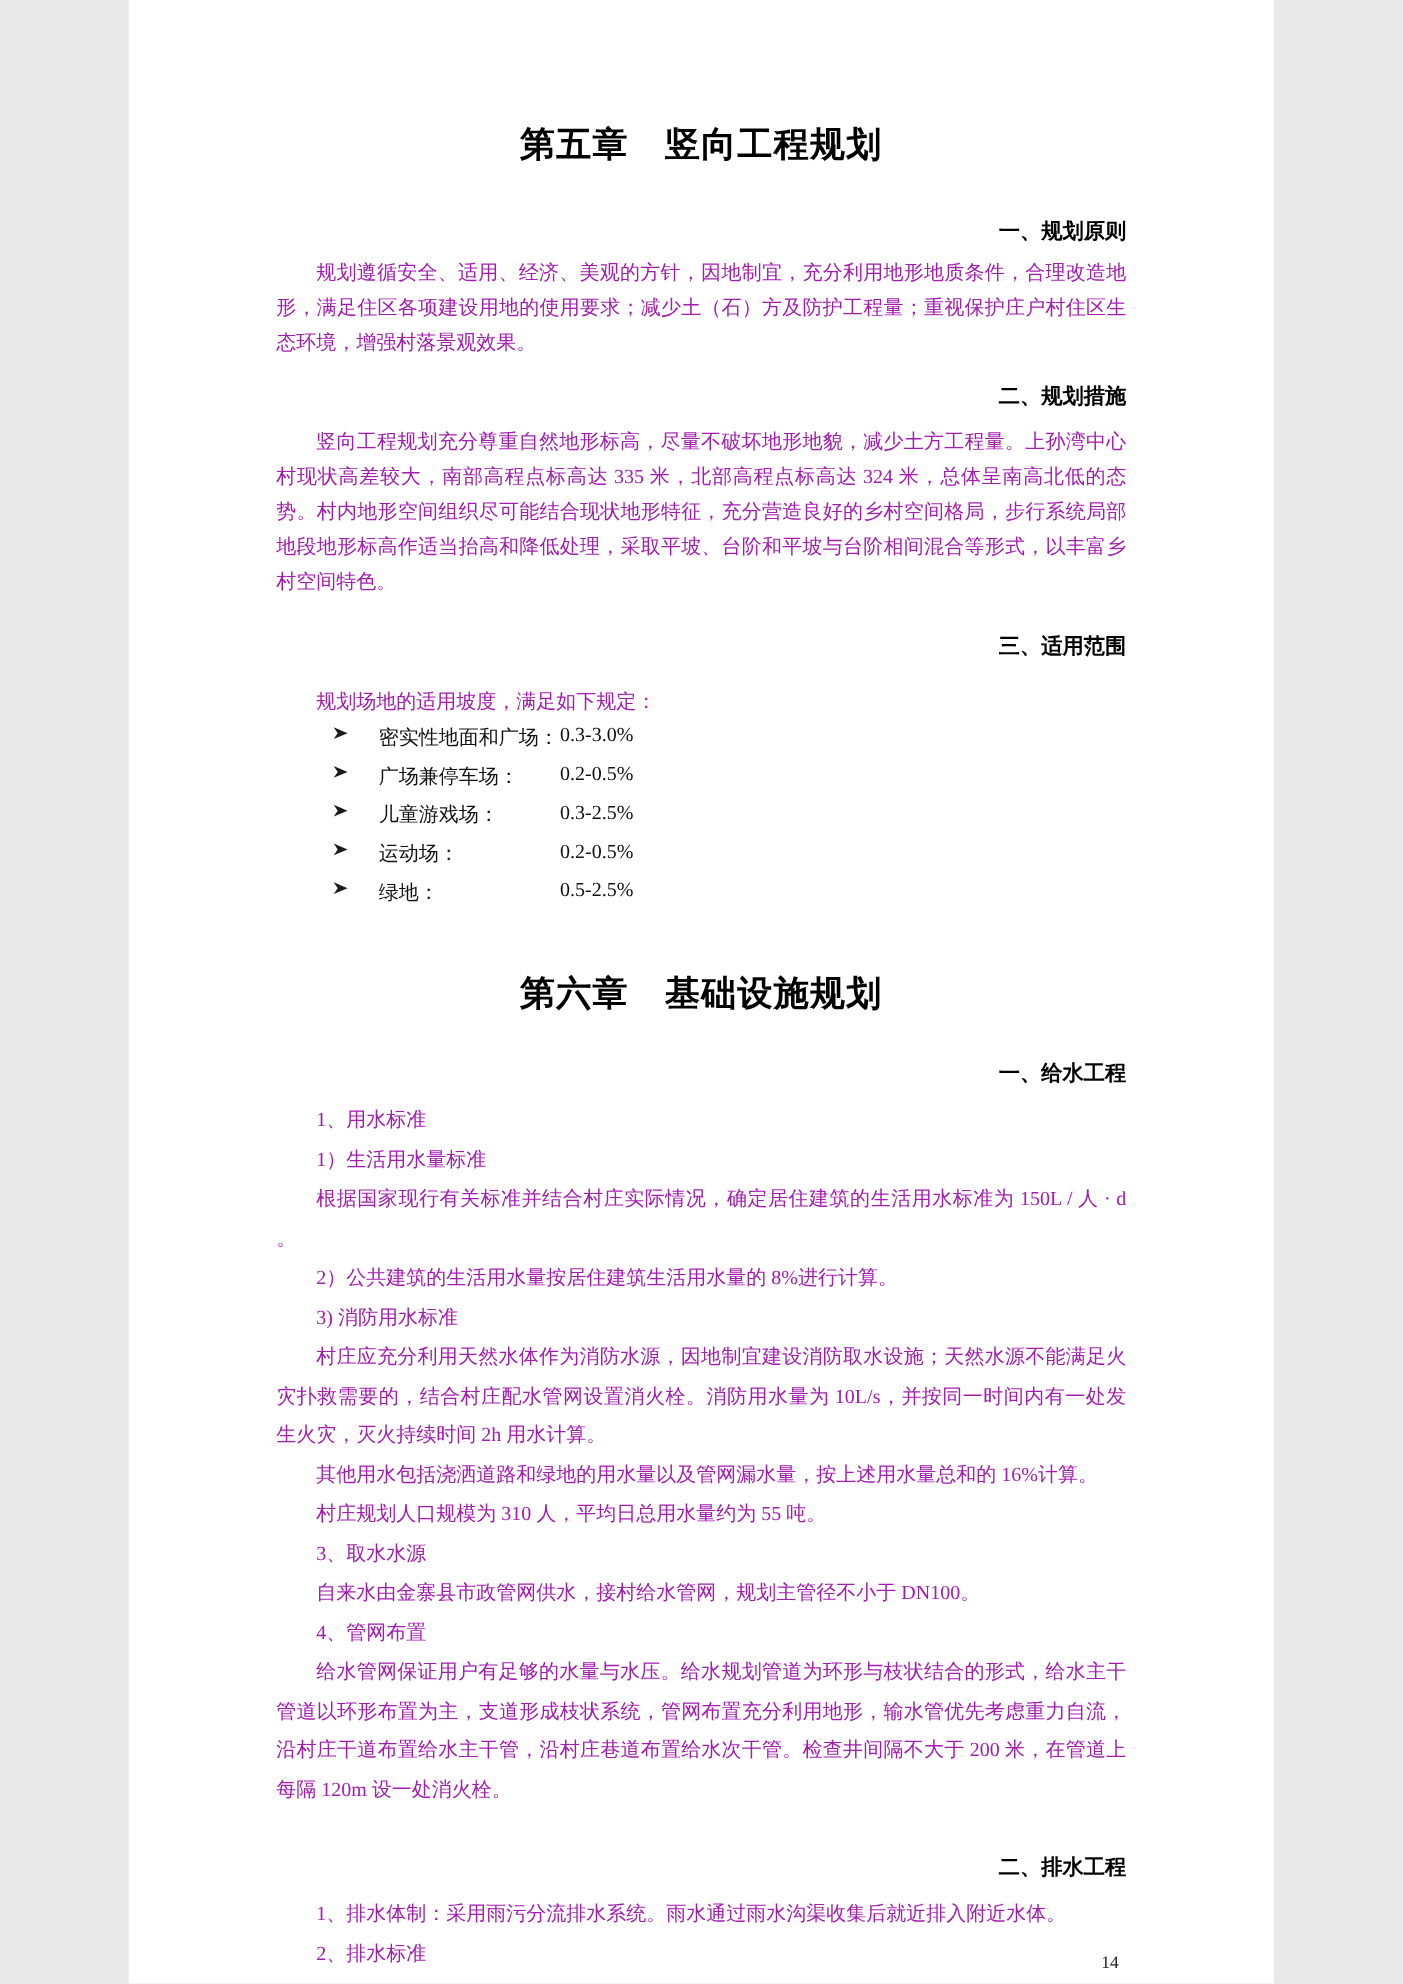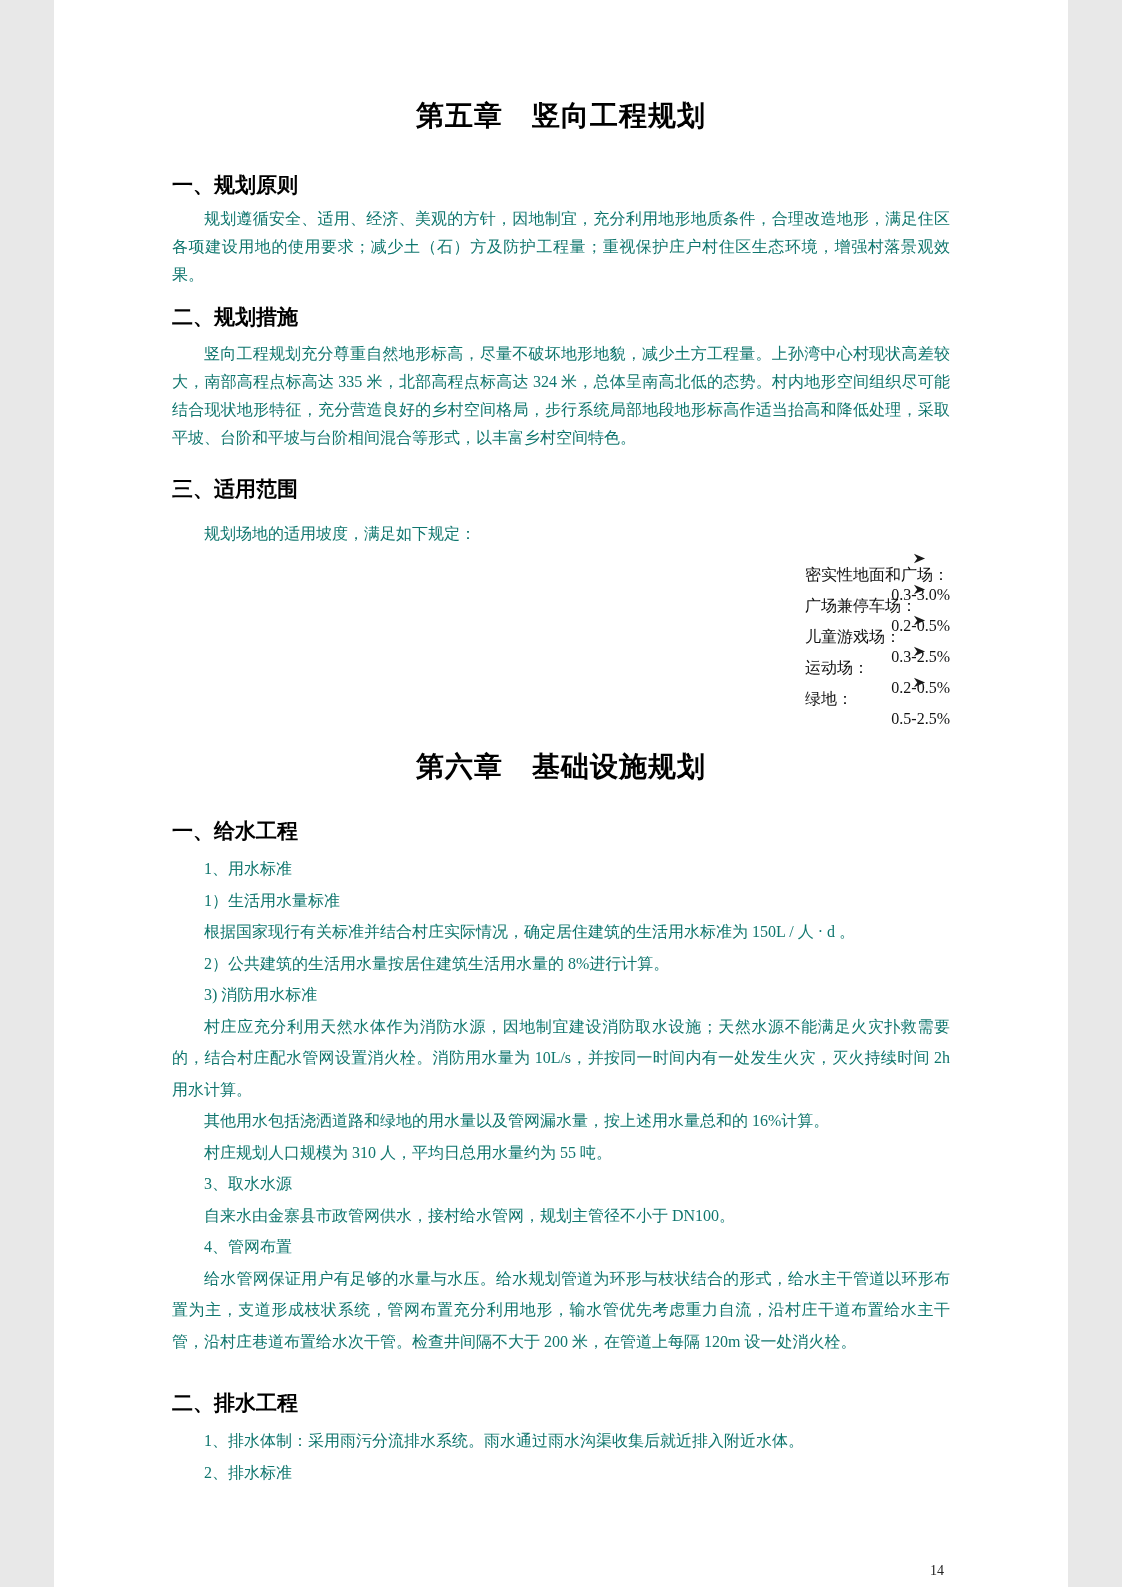--- a/index.html
+++ b/index.html
@@ -1,18 +1,18 @@
 <!DOCTYPE html>
 <html><head>
 <meta charset="utf-8">
 <style>
   html,body { margin:0; padding:0; background:#e8e8e8; }
   .page {
     position:relative;
-    width:1014px; height:1587px;
+    width:916px; height:1587px;
     margin:0 auto;
     background:#ffffff;
     color:#111;
     font-family:"Liberation Serif", serif;
     overflow:hidden;
   }
   .content {
     position:absolute;
     left:118px; right:118px; top:0;
   }
@@ -25,47 +25,47 @@
     line-height:30px;
     letter-spacing:1px;
     color:#000;
   }
   #ch5-title { padding-top:101px; }
   #ch6-title { margin-top:45px; }
   .sec-h {
     margin:0;
     font-family:Liberation Sans, sans-serif;
     font-weight:bold;
-    font-size:21px;
+    font-size:17px;
     line-height:24px;
     color:#000;
+    text-align:right;
   }
   .para {
     margin:0;
     font-size:16px;
     text-align:justify;
     text-indent:2em;
-    color:#0f766e;
+    color:#a21caf;
   }
   .lh28 { line-height:28px; }
   .lh31 { line-height:31.5px; }
   #h5s1 { margin-top:42px; }
   #p5s1 { margin-top:8px; }
   #h5s2 { margin-top:16px; }
   #p5s2 { margin-top:11px; }
   #h5s3 { margin-top:25px; }
   #p5s3-intro { margin-top:19px; }
   .bullets { margin-top:4px; }
   .brow {
     display:flex;
-    align-items:flex-end;
+    align-items:flex-start;
     height:31px;
     padding-left:45px;
     font-size:16px;
-    flex-direction:column;
   }
   .bicon {
     width:37px;
     display:flex;
     align-items:center;
   }
   .blabel { width:145px; }
   .bvalue { }
   #h6s1 { margin-top:37px; }
   #ch6-s1-paras { margin-top:10px; }

